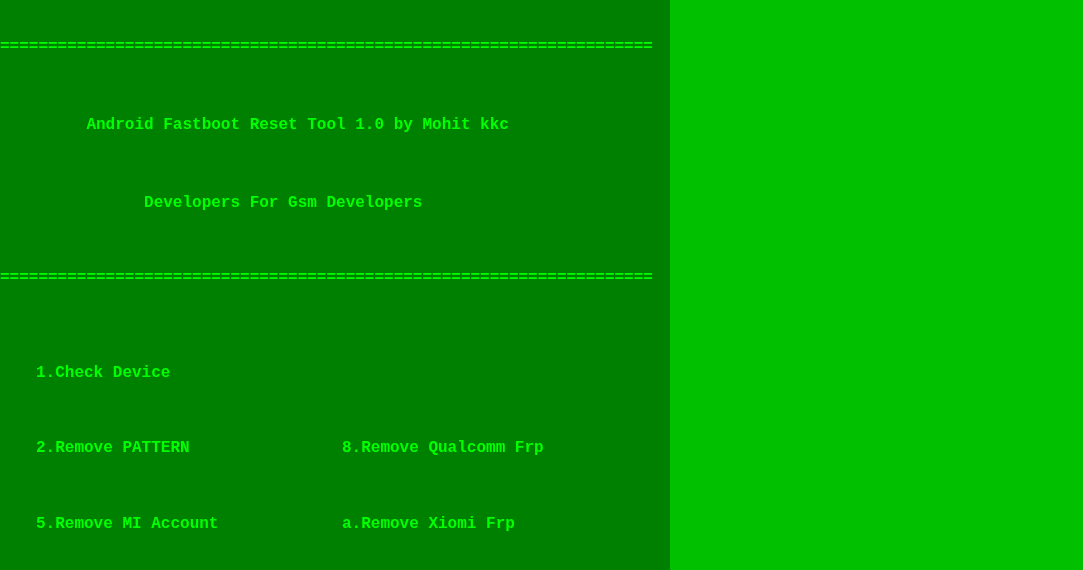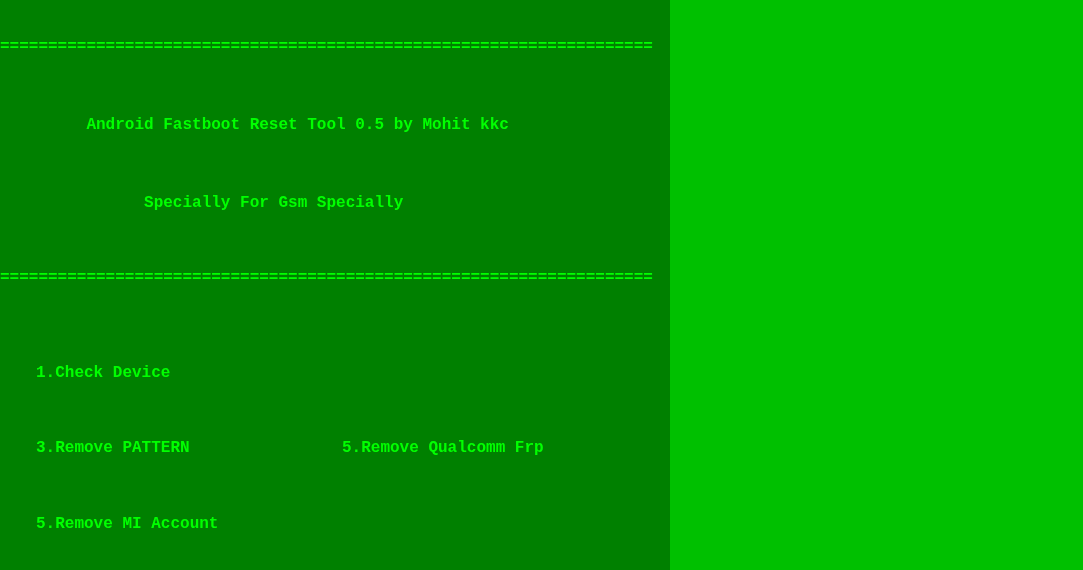--- a/index.html
+++ b/index.html
@@ -58,33 +58,34 @@
     .menu-start {
       padding-top: 18px;
       align-items: center;
     }
   </style>
 </head>
 <body>
 
 <div class="terminal">
   <div class="line divider">====================================================================</div>
-  <div class="line title-row">         Android Fastboot Reset Tool 0.5 by Mohit kkc</div>
-  <div class="line subtitle-row">               Specially For Gsm Specially</div>
+  <div class="line title-row">         Android Fastboot Reset Tool 1.0 by Mohit kkc</div>
+  <div class="line subtitle-row">               Developers For Gsm Developers</div>
   <div class="line divider" style="padding-top:18px;">====================================================================</div>
 
   <div class="menu-row menu-start">
     <div class="menu-col-left">1.Check Device</div>
   </div>
   <div class="menu-row">
-    <div class="menu-col-left">3.Remove PATTERN</div>
-    <div class="menu-col-right">5.Remove Qualcomm Frp</div>
+    <div class="menu-col-left">2.Remove PATTERN</div>
+    <div class="menu-col-right">8.Remove Qualcomm Frp</div>
   </div>
   <div class="menu-row">
     <div class="menu-col-left">5.Remove MI Account</div>
+    <div class="menu-col-right">a.Remove Xiomi Frp</div>
   </div>
   
   
   
   
   
 
   
 
   

